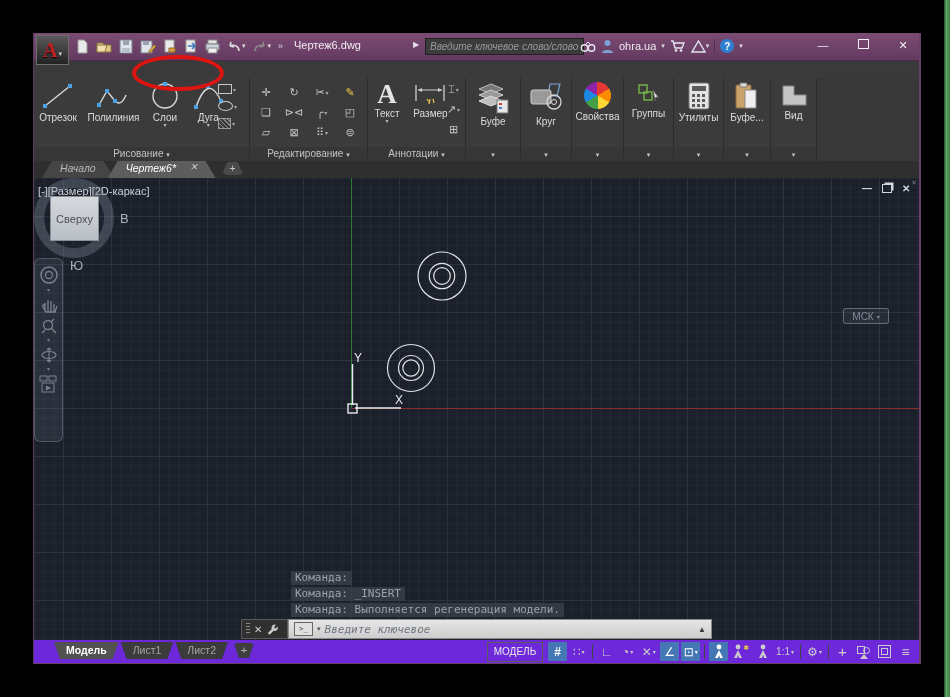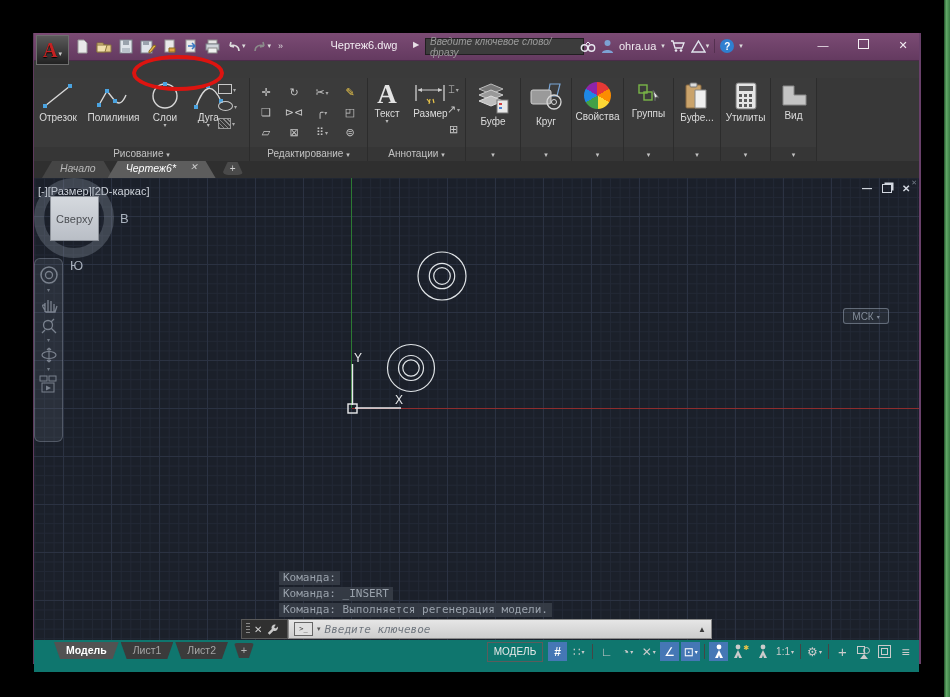--- a/index.html
+++ b/index.html
@@ -22,21 +22,21 @@
   #logo{left:2px;top:2px;width:31px;height:28px;z-index:30;
     background:linear-gradient(#5a5a5a,#222);border:1px solid #6e6e6e;
     display:flex;align-items:center;justify-content:center;}
   #logo .A{font-family:"Liberation Serif",serif;font-weight:bold;font-size:20px;color:#c42222;
     text-shadow:0 1px 1px #000;line-height:1;}
   #logo .dd{font-size:7px;color:#ccc;margin-left:1px;margin-top:8px;}
   .qat{left:42px;top:3px;gap:7px;height:20px;}
   .qat svg{display:block;}
   .qat .dd{font-size:7px;color:#ddd;}
   #qat-expand{color:#ddd;font-size:9px;letter-spacing:-1px;}
-  #doc-title{left:260px;top:6px;width:140px;text-align:center;color:#f2ecf2;font-size:11px;}
+  #doc-title{left:260px;top:6px;width:140px;text-align:left;color:#f2ecf2;font-size:11px;}
   #tb-arrow{left:379px;top:7px;color:#e8e0e8;font-size:8px;}
   #searchbox{left:391px;top:5px;width:149px;height:15px;background:#3c3c3c;
     border:1px solid #211f21;color:#9a9a9a;font-size:10px;font-style:italic;
     padding:0 4px;display:flex;align-items:center;}
   #tb-right{left:546px;top:3px;gap:5px;height:20px;color:#eee;}
   #account-name{font-size:11px;color:#f0eaf0;}
   .tb-dd{font-size:7px;color:#ddd;}
   .tb-sep{width:1px;height:14px;background:#54305ا0;background:#543050;}
   #help-btn{width:14px;height:14px;border-radius:50%;background:#2f7fd0;color:#fff;
     font-size:10px;font-weight:bold;display:flex;align-items:center;justify-content:center;}
@@ -122,36 +122,36 @@
 
   
   #navbar{left:853px;top:163px;width:29px;height:184px;border-radius:6px;
     background:rgba(125,135,150,.16);border:1px solid rgba(165,175,190,.32);
     display:flex;flex-direction:column;align-items:center;padding-top:6px;box-sizing:border-box;gap:3px;}
   #navbar svg{opacity:.5;}
   .nv-dd{color:rgba(200,210,225,.45);font-size:6px;line-height:5px;}
   #nav-close{position:absolute;right:2px;top:1px;color:rgba(200,210,225,.5);font-size:7px;}
 
   
-  .hist{position:absolute;left:245px;background:rgba(56,62,72,.88);color:#9aa2ac;
+  .hist{position:absolute;left:257px;background:rgba(56,62,72,.88);color:#9aa2ac;
     font-family:"DejaVu Sans Mono",monospace;font-size:11px;line-height:14px;padding:0 4px;white-space:pre;}
   #dock{left:207px;top:441px;height:20px;display:flex;}
   #dock-tools{width:47px;background:#303030;border:1px solid #5a5a5a;display:flex;align-items:center;gap:4px;padding:0 4px;box-sizing:border-box;}
   #grip{width:4px;height:12px;background:repeating-linear-gradient(#8a8a8a 0 1px,transparent 1px 3px);}
   #dock-x{color:#cfcfcf;font-size:10px;}
   #dock-input{width:424px;background:linear-gradient(#e6e6e6,#cdcdcd);border:1px solid #8a8a8a;
     display:flex;align-items:center;padding:0 5px;box-sizing:border-box;gap:4px;}
   #cmd-chip{width:17px;height:12px;border:1px solid #666;background:#dfdfdf;color:#333;
     font-size:7px;font-family:"DejaVu Sans Mono",monospace;display:flex;align-items:center;justify-content:center;}
   #cmd-chip-dd{color:#555;font-size:7px;}
   #cmd-placeholder{color:#6f767e;font-size:11px;font-style:italic;font-family:"DejaVu Sans Mono",monospace;}
   #cmd-up{margin-left:auto;color:#3a3a3a;font-size:8px;}
 
   
-  #sbar{left:0;top:607px;right:0;height:32px;background:#0f766e;padding-left:46px;}
+  #sbar{left:0;top:607px;right:0;height:23px;background:#6d28d9;padding-left:46px;}
   #ltabs{left:20px;top:2px;display:flex;}
   .ltab{height:17px;padding:2px 12px 0;font-size:10.5px;color:#a5a5a5;background:#3b3b3b;
     clip-path:polygon(0 0,100% 0,calc(100% - 6px) 100%,6px 100%);margin-right:2px;box-sizing:border-box;}
   .ltab.active{background:#525252;color:#fff;font-weight:bold;}
   #ltab-plus{width:20px;height:15px;background:#3e3e3e;border-radius:3px;color:#b5b5b5;font-size:11px;
     text-align:center;line-height:15px;margin:1px 0 0 4px;
     clip-path:polygon(0 0,100% 0,calc(100% - 5px) 100%,5px 100%);}
   #sicons{right:4px;top:1px;display:flex;align-items:center;gap:2px;height:21px;}
   .sbtn{min-width:19px;height:19px;display:flex;align-items:center;justify-content:center;
     color:#cbcbcb;font-size:12px;gap:1px;padding:0 2px;box-sizing:border-box;}
@@ -218,21 +218,21 @@
           <svg width="15" height="13">
             <path d="M2 11c0-5 5-7 9-5M11 6l-1-4M11 6l-4 1" stroke="#8b8b8b" fill="none" stroke-width="1.6"></path>
           </svg>
           <span class="dd">▾</span>
         </span>
       <span id="qat-expand">»</span>
     </div>
     <div id="doc-title" class="ab">Чертеж6.dwg</div>
     <span id="tb-arrow" class="ab">▶</span>
     <div id="searchbox" class="ab">
-      <span>Введите ключевое слово/фразу</span>
+      <span>Введите ключевое слово/слово</span>
     </div>
     <div id="tb-right" class="ab flex">
       <svg width="16" height="13">
           <circle cx="4.5" cy="8" r="3.2" fill="none" stroke="#e8e8f0" stroke-width="1.4"></circle>
           <circle cx="11.5" cy="8" r="3.2" fill="none" stroke="#e8e8f0" stroke-width="1.4"></circle>
           <path d="M6 4l2-2 2 2" stroke="#e8e8f0" fill="none"></path>
         </svg>
       <svg width="13" height="14">
           <circle cx="6.5" cy="4" r="3" fill="#7da2d4"></circle>
           <path d="M1 14c0-4 11-4 11 0z" fill="#7da2d4"></path>
@@ -435,50 +435,50 @@
         <svg width="26" height="24">
             <rect x="3" y="3" width="8" height="8" fill="none" stroke="#79b648" stroke-width="1.4"></rect>
             <rect x="8" y="10" width="8" height="8" fill="none" stroke="#79b648" stroke-width="1.4"></rect>
             <path d="M17 8l6 8-3-1-1 4z" fill="#e8e8e8" stroke="#555"></path>
           </svg>
         <span class="lbl">Группы</span>
       </div>
       <div class="pfoot"><span class="dd">▾</span></div>
     </div>
 
-    <div class="panel" style="width:47px;">
-      <div class="centered-icon">
-        <svg width="26" height="28">
-            <rect x="2" y="3" width="15" height="23" rx="1" fill="#caa36b" stroke="#8a6b42"></rect>
-            <rect x="6" y="1" width="7" height="4" rx="1" fill="#dcdcdc" stroke="#777"></rect>
-            <path d="M11 8h11v18H11z" fill="#efefef" stroke="#888"></path>
-          </svg>
-        <span class="lbl">Буфе...</span>
-      </div>
-      <div class="pfoot"><span class="dd">▾</span></div>
-    </div>
-
     <div class="panel" style="width:50px;">
       <div class="centered-icon">
         <svg width="24" height="28">
             <rect x="2" y="1" width="20" height="26" rx="2" fill="#e4e4e4" stroke="#777"></rect>
             <rect x="5" y="4" width="14" height="5" fill="#5a5a5a"></rect>
             <g fill="#5a5a5a">
               <rect x="5" y="12" width="3" height="3"></rect>
               <rect x="10" y="12" width="3" height="3"></rect>
               <rect x="15" y="12" width="3" height="3"></rect>
               <rect x="5" y="17" width="3" height="3"></rect>
               <rect x="10" y="17" width="3" height="3"></rect>
               <rect x="15" y="17" width="3" height="3"></rect>
               <rect x="5" y="22" width="3" height="3"></rect>
               <rect x="10" y="22" width="3" height="3"></rect>
               <rect x="15" y="22" width="3" height="3"></rect>
             </g>
           </svg>
         <span class="lbl">Утилиты</span>
+      </div>
+      <div class="pfoot"><span class="dd">▾</span></div>
+    </div>
+
+    <div class="panel" style="width:47px;">
+      <div class="centered-icon">
+        <svg width="26" height="28">
+            <rect x="2" y="3" width="15" height="23" rx="1" fill="#caa36b" stroke="#8a6b42"></rect>
+            <rect x="6" y="1" width="7" height="4" rx="1" fill="#dcdcdc" stroke="#777"></rect>
+            <path d="M11 8h11v18H11z" fill="#efefef" stroke="#888"></path>
+          </svg>
+        <span class="lbl">Буфе...</span>
       </div>
       <div class="pfoot"><span class="dd">▾</span></div>
     </div>
 
     <div class="panel" style="width:46px;">
       <div class="centered-icon">
         <svg width="30" height="26">
             <polygon points="4,4 15,4 15,13 27,13 27,23 4,23" fill="#c4c4c4" stroke="#888"></polygon>
           </svg>
         <span class="lbl">Вид</span>

